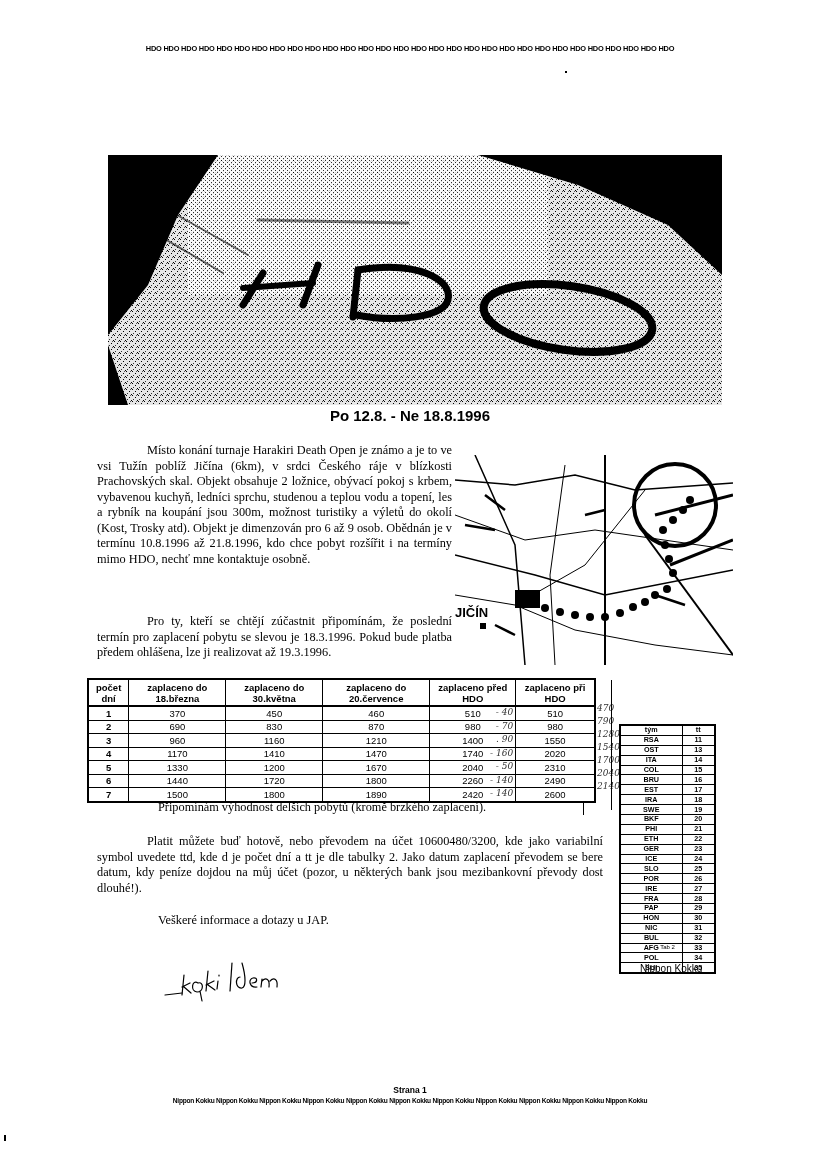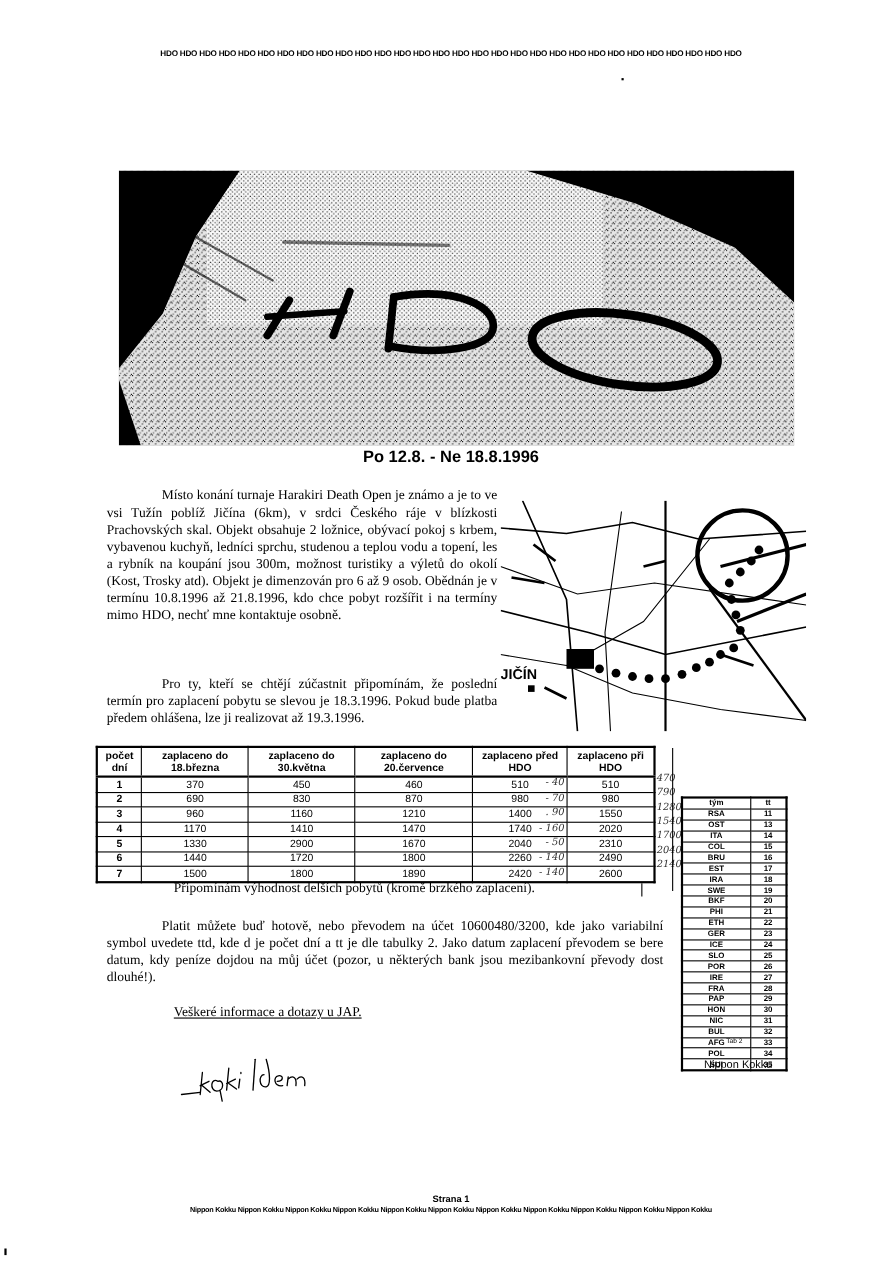--- a/index.html
+++ b/index.html
@@ -13,21 +13,21 @@
   .p1 { left:97px; top:443px; width:355px; }
   .p2 { left:97px; top:614px; width:355px; }
   .indent { text-indent:50px; }
   .map { left:455px; top:455px; width:278px; height:210px; overflow:hidden; }
   table.prices { position:absolute; left:87px; top:678px; width:509px; border-collapse:collapse; font-family:"Liberation Sans", sans-serif; font-size:9.5px; border:2px solid #000; }
   table.prices th, table.prices td { border:1px solid #000; text-align:center; padding:0; height:12.5px; }
   table.prices th { font-weight:bold; height:25px; line-height:11px; border-bottom:2px solid #000; }
   table.prices td.d { font-weight:bold; }
   .note { left:158px; top:800px; font-size:12.3px; }
   .p3 { left:97px; top:834px; width:506px; }
-  .p4 { left:158px; top:913px; font-size:12.3px;text-decoration:underline; }
+  .p4 { left:158px; top:913px; font-size:12.3px; }
   table.teams { position:absolute; left:619px; top:676px; width:97px; border-collapse:collapse; font-family:"Liberation Sans", sans-serif; font-size:7.2px; font-weight:bold; border:2px solid #000;margin-top:48px; }
   table.teams th, table.teams td { border:1px solid #000; text-align:center; padding:0; height:8.9px; line-height:8px; }
   .tabcap { left:619px; top:944px; width:97px; text-align:center; font-family:"Liberation Sans", sans-serif; font-size:6px; }
   .nippon { left:640px; top:963px; font-family:"Liberation Sans", sans-serif; font-size:10px; }
   .sig { left:160px; top:955px; width:140px; height:50px; }
   .handnote { font-family:"DejaVu Serif", serif; font-style:italic; font-size:9px; color:#333; position:absolute; }
   .strana { left:300px; top:1085px; width:220px; text-align:center; font-family:"Liberation Sans", sans-serif; font-weight:bold; font-size:8.5px; }
   .footer { left:90px; top:1097px; width:640px; text-align:center; font-family:"Liberation Sans", sans-serif; font-size:6.6px; font-weight:bold; white-space:nowrap; letter-spacing:-0.25px; }
   .dot { width:2px; height:2px; background:#000; }
   .vline { width:1px; background:#000; }
@@ -162,21 +162,21 @@
         <td class="d">4</td>
         <td>1170</td>
         <td>1410</td>
         <td>1470</td>
         <td style="position: relative;"><span>1740</span><span class="handnote" style="right: 2px; top: 0px; margin-left: 44px;">- 160</span></td>
         <td>2020</td>
       </tr>
       <tr>
         <td class="d">5</td>
         <td>1330</td>
-        <td>2900</td>
+        <td>1200</td>
         <td>1670</td>
         <td style="position: relative;"><span>2040</span><span class="handnote" style="right: 2px; top: 0px;">- 50</span></td>
         <td>2310</td>
       </tr>
       <tr>
         <td class="d">6</td>
         <td>1440</td>
         <td>1720</td>
         <td>1800</td>
         <td style="position: relative;"><span>2260</span><span class="handnote" style="right: 2px; top: 0px;">- 140</span></td>

